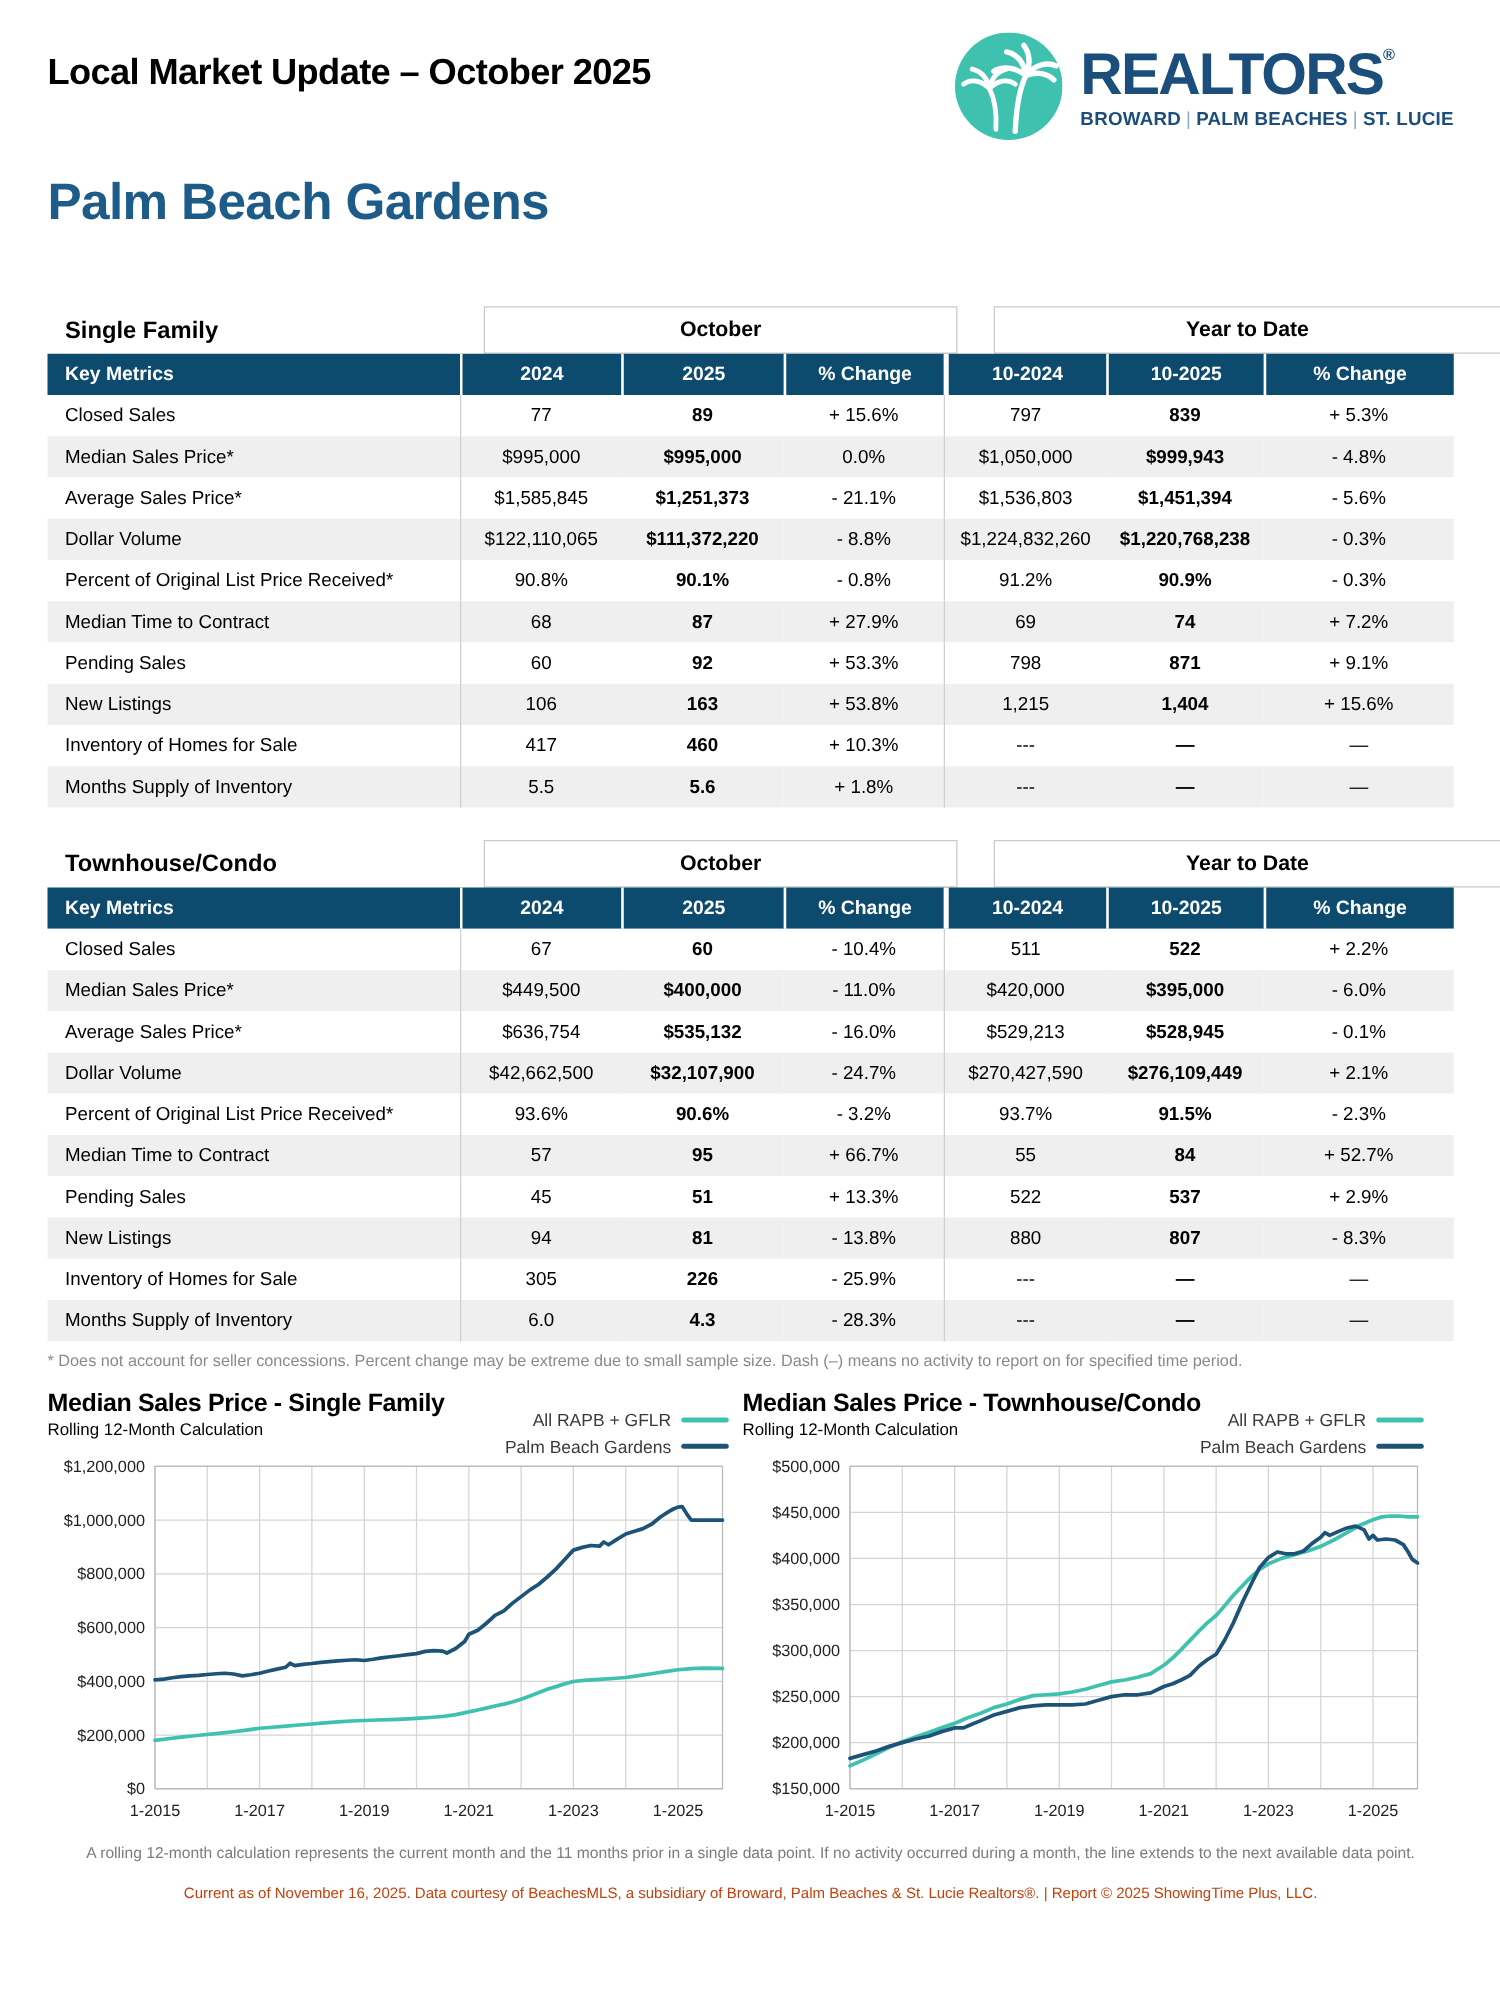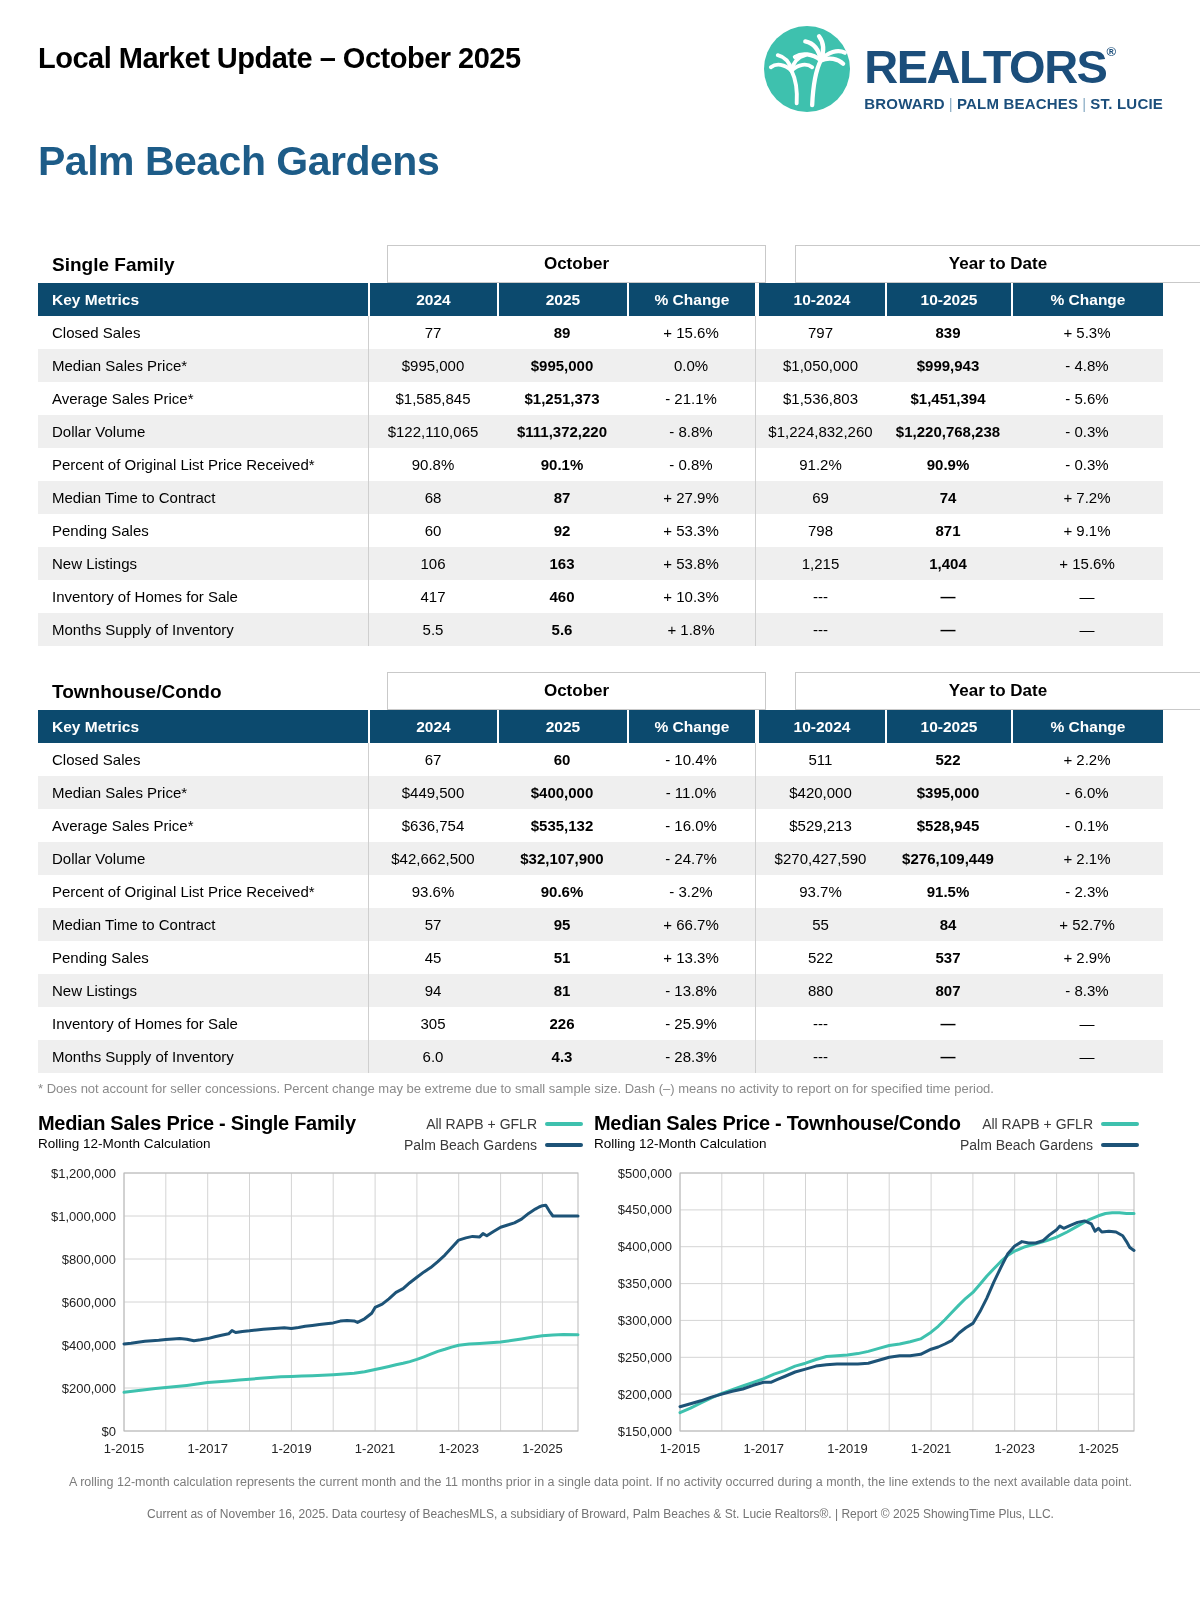--- a/index.html
+++ b/index.html
@@ -2,21 +2,21 @@
 <html><head>
 <meta charset="utf-8">
 <style>
   html,body{margin:0;padding:0;background:#fff;}
   body{font-family:"Liberation Sans","DejaVu Sans",sans-serif;color:#000;}
   .page{width:1200px;height:1600px;box-sizing:border-box;padding:26px 37px 0 38px;overflow:hidden;background:#fff;position:relative;}
 
   
   .hdr{display:flex;justify-content:space-between;align-items:flex-start;}
   .doc-title{font-size:29px;font-weight:bold;letter-spacing:-0.5px;margin-top:16px;}
-  .logo{display:flex;align-items:flex-end;gap:14px;}
+  .logo{display:flex;align-items:center;gap:14px;}
   .logo-circle{width:86px;height:86px;flex:0 0 auto;}
   .logo-textblock{display:flex;flex-direction:column;}
   .brand{font-size:47px;font-weight:bold;color:#1B4E7B;letter-spacing:-1.5px;line-height:1;}
   .reg{font-size:13px;vertical-align:top;position:relative;top:2px;font-weight:bold;}
   .tagline{font-size:15px;font-weight:bold;color:#1B4E7B;letter-spacing:0.2px;margin-top:5px;}
   .tagline .sep{color:#8AACC4;padding:0 4px;font-weight:normal;}
 
   h1{font-size:41px;font-weight:bold;color:#1D5C88;margin:26px 0 0;letter-spacing:-0.5px;}
 
   
@@ -39,27 +39,27 @@
   .vcell.c1,.vcell.c4{border-left:1px solid #cfcfcf;}
   .vcell.c2,.vcell.c5{font-weight:bold;}
 
   .footnote{margin-top:8px;font-size:13px;color:#8a8a8a;}
 
   
   .charts{display:flex;margin-top:16px;gap:5px;}
   .chart{width:551px;position:relative;}
   .chart-title{font-size:20px;font-weight:bold;letter-spacing:-0.3px;}
   .chart-sub{font-size:13.5px;margin-top:1px;}
-  .legend{position:absolute;top:4px;right:6px;text-align:right;font-size:14px;color:#3a3a3a;}
+  .legend{position:absolute;top:16px;right:6px;text-align:right;font-size:14px;color:#3a3a3a;}
   .legend-item{display:flex;align-items:center;justify-content:flex-end;gap:8px;margin-bottom:5px;}
   .swatch{display:inline-block;width:38px;height:4px;border-radius:2px;background:#999;}
   svg.plot{margin-top:12px;display:block;}
 
   .rolling{margin-top:6px;font-size:12.5px;color:#7c7c7c;text-align:center;}
-  .pfoot{margin-top:18px;font-size:12px;color:#737373;text-align:center;}
+  .pfoot{margin-top:18px;font-size:12px;color:#c2410c;text-align:center;}
 </style>
 </head>
 <body>
 
 <div class="page">
 
   <div class="hdr">
     <div class="doc-title">Local Market Update – October 2025</div>
     <div class="logo">
       <svg class="logo-circle" viewBox="0 0 100 100">

